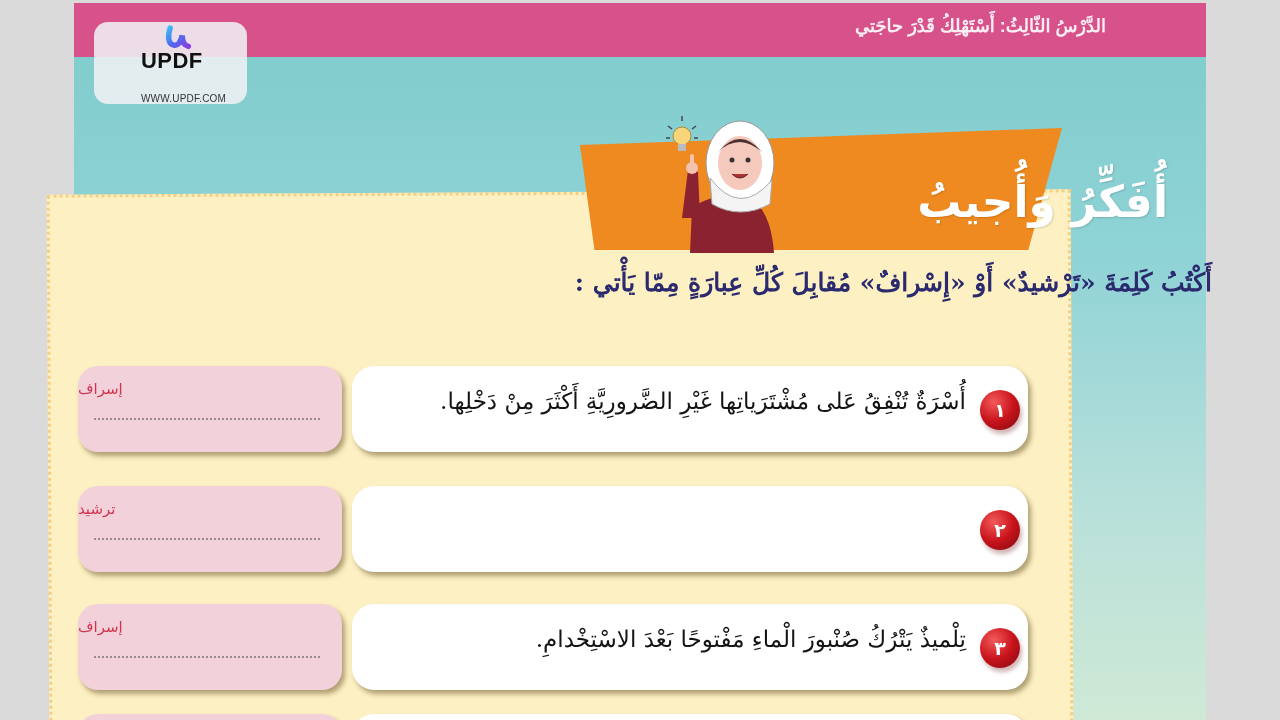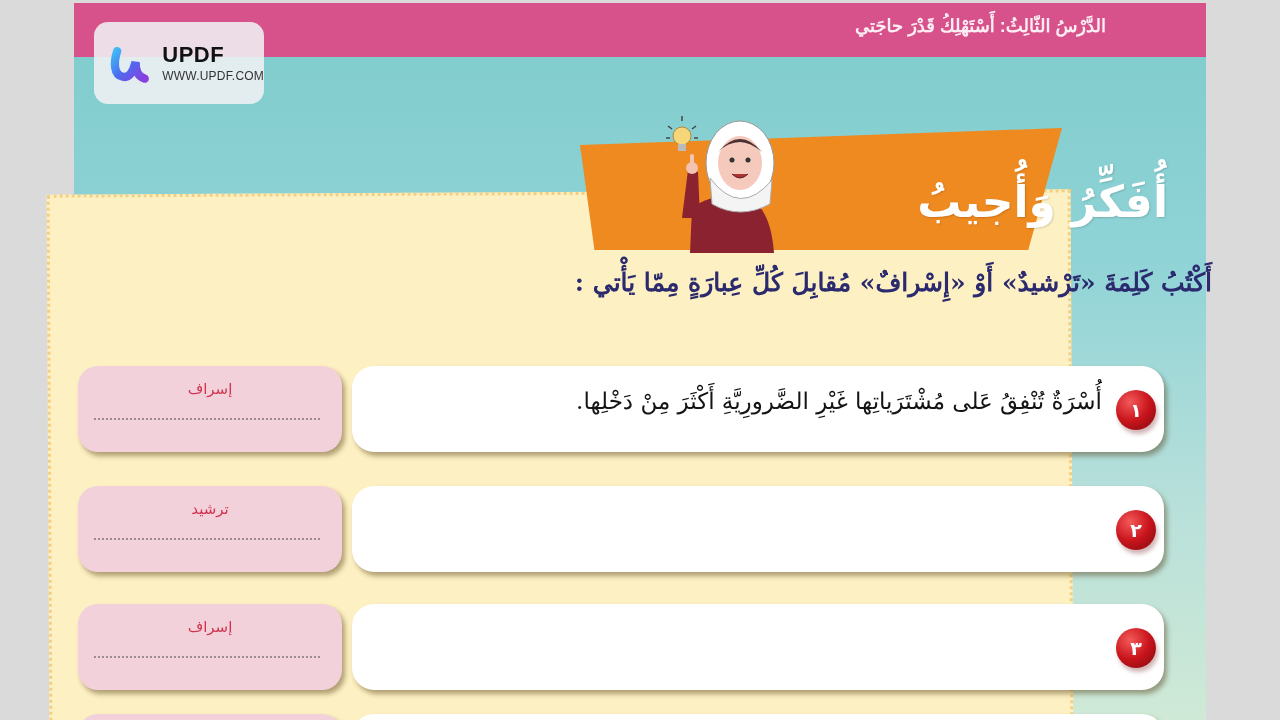--- a/index.html
+++ b/index.html
@@ -25,37 +25,38 @@
       direction: rtl;
       color: #fdeef4;
       font-family: Liberation Sans, sans-serif;
       font-weight: bold;
       font-size: 18px;
       letter-spacing: 0.2px;
     }
     
     .updf-badge {
       position: absolute; left: 94px; top: 22px;
-      width: 170px; height: 82px;
+      width: 153px; height: 82px;
       background: rgba(240, 240, 244, 0.88);
       border-radius: 14px;
       display: flex; align-items: center;
       padding-left: 14px;
       z-index: 5;
+      flex-direction: column;
     }
     .updf-logo { width: 46px; height: 46px; }
     .updf-text { margin-left: 12px; }
     .updf-name {
       font-family: "Liberation Sans", sans-serif;
       font-weight: bold; font-size: 22px; color: #111; line-height: 22px;
       letter-spacing: 0.5px;
     }
     .updf-url {
       font-family: "Liberation Sans", sans-serif;
-      font-size: 12px; color: #333; margin-top: 3px; letter-spacing: 0.2px;
+      font-size: 10px; color: #333; margin-top: 21px; letter-spacing: 0.2px;
     }
     
     .panel {
       position: absolute;
       left: 48px; top: 192px;
       width: 1024px; height: 540px;
       background: #fdf0c2;
       border-top: 3px dotted #f3cf82;
       border-left: 3px dotted #f3cf82;
       border-right: 3px dotted #f3cf82;
@@ -98,33 +99,33 @@
     }
     .answer-box {
       position: absolute; left: 0; top: 0;
       width: 264px; height: 86px;
       background: #f2d1db;
       border-radius: 20px;
       box-shadow: 3px 4px 5px rgba(80, 60, 20, 0.45);
     }
     .answer-text {
       position: absolute; left: 0; right: 0; top: 14px;
-      text-align: center;
+      text-align: left;
       color: #d0344f;
       font-family: "DejaVu Sans", sans-serif;
       font-size: 15px;
       direction: rtl;
     }
     .answer-line {
       position: absolute; left: 16px; right: 22px; top: 52px;
       border-top: 2px dotted #9b8a90;
     }
     .statement-box {
       position: absolute; left: 274px; top: 0;
-      width: 812px; height: 86px;
+      width: 676px; height: 86px;
       background: #ffffff;
       border-radius: 22px;
       box-shadow: 3px 4px 5px rgba(80, 60, 20, 0.45);
     }
     .statement-text {
       position: absolute; right: 62px; top: 22px;
       direction: rtl;
       color: #141414;
       font-family: "DejaVu Serif", serif;
       font-size: 23px;
@@ -222,20 +223,21 @@
     <div class="num-ball">٢</div>
   </div>
 </div>
 
 <div class="row" style="top:604px;">
   <div class="answer-box">
     <div class="answer-text">إسراف</div>
     <div class="answer-line"></div>
   </div>
   <div class="statement-box">
+    <div class="statement-text">تِلْميذٌ يَتْرُكُ صُنْبورَ الْماءِ مَفْتوحًا بَعْدَ الاسْتِخْدامِ.</div>
     <div class="num-ball">٣</div>
   </div>
 </div>
 
 <div class="row" style="top:714px;">
   <div class="answer-box"></div>
   <div class="statement-box"></div>
 </div>
 
 </body></html>

